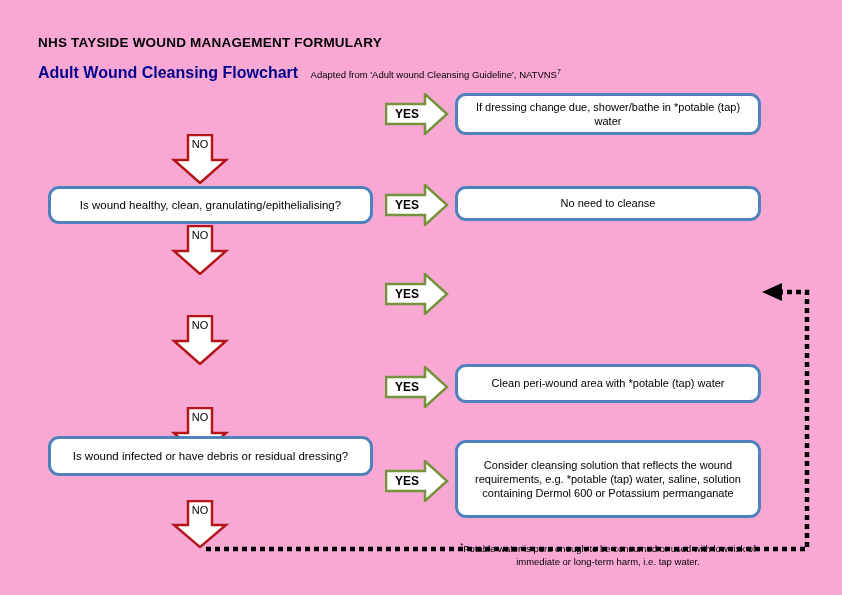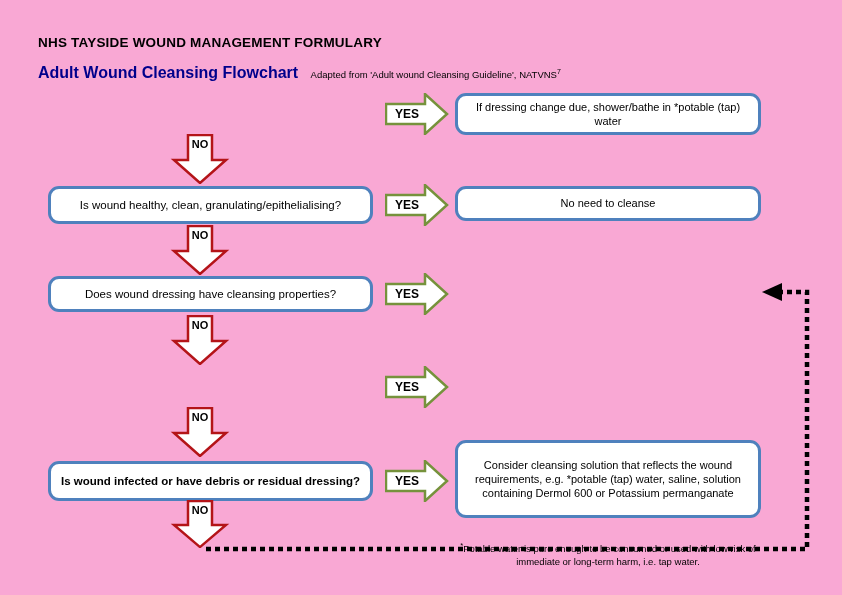--- a/index.html
+++ b/index.html
@@ -29,21 +29,21 @@
   .yes-wrap svg{position:absolute;left:0;top:0;}
   .yes-label{
     position:absolute;left:4px;top:14px;width:36px;text-align:center;
     font-size:12px;font-weight:bold;color:#000;
   }
 
   .no-wrap{position:absolute;left:170px;width:60px;height:50px;}
   .no-wrap svg{position:absolute;left:0;top:0;}
   .no-label{
     position:absolute;left:0;top:4px;width:60px;text-align:center;
-    font-size:11px;font-weight:bold;color:#000;
+    font-size:11px;font-weight:normal;color:#000;
   }
 
   .footnote{
     position:absolute;left:448px;top:541px;width:320px;text-align:center;
     font-size:9.5px;color:#000;line-height:1.35;
   }
   .footnote sup{font-size:7.5px;}
 
   .overlay{position:absolute;left:0;top:0;pointer-events:none;}
 </style>
@@ -87,50 +87,50 @@
   <div class="abox" style="top:186px;height:35px;">
     <span>No need to cleanse</span>
   </div>
   <div class="no-wrap" style="top:225px;">
     <svg width="60" height="50" viewBox="0 0 60 50" preserveAspectRatio="none">
       <polygon points="18,1 42,1 42,26 56,26 30,49 4,26 18,26" fill="#ffffff" stroke="#b41418" stroke-width="2.5"></polygon>
     </svg>
     <span class="no-label">NO</span>
   </div>
 
-  <div class="qbox" style="top:276px;height:36px;">
-    <span>Does wound dressing have cleansing properties?</span>
-  </div>
   <div class="yes-wrap" style="top:273px;">
     <svg width="64" height="42" viewBox="0 0 64 42">
       <polygon points="1,11 40,11 40,1 62,21 40,41 40,31 1,31" fill="#ffffff" stroke="#76923c" stroke-width="2.5"></polygon>
     </svg>
     <span class="yes-label">YES</span>
   </div>
   <div class="no-wrap" style="top:315px;">
     <svg width="60" height="50" viewBox="0 0 60 50" preserveAspectRatio="none">
       <polygon points="18,1 42,1 42,26 56,26 30,49 4,26 18,26" fill="#ffffff" stroke="#b41418" stroke-width="2.5"></polygon>
     </svg>
     <span class="no-label">NO</span>
   </div>
 
   <div class="yes-wrap" style="top:366px;">
     <svg width="64" height="42" viewBox="0 0 64 42">
       <polygon points="1,11 40,11 40,1 62,21 40,41 40,31 1,31" fill="#ffffff" stroke="#76923c" stroke-width="2.5"></polygon>
     </svg>
     <span class="yes-label">YES</span>
   </div>
+  <div class="abox" style="top:364px;height:39px;">
+    <span>Clean peri-wound area with *potable (tap) water</span>
+  </div>
   <div class="no-wrap" style="top:407px;">
     <svg width="60" height="50" viewBox="0 0 60 50" preserveAspectRatio="none">
       <polygon points="18,1 42,1 42,26 56,26 30,49 4,26 18,26" fill="#ffffff" stroke="#b41418" stroke-width="2.5"></polygon>
     </svg>
     <span class="no-label">NO</span>
   </div>
 
-  <div class="qbox" style="top:461px;height:40px;font-weight:bold;">
+  <div class="qbox" style="top:436px;height:40px;">
     <span>Is wound infected or have debris or residual dressing?</span>
   </div>
   <div class="yes-wrap" style="top:460px;">
     <svg width="64" height="42" viewBox="0 0 64 42">
       <polygon points="1,11 40,11 40,1 62,21 40,41 40,31 1,31" fill="#ffffff" stroke="#76923c" stroke-width="2.5"></polygon>
     </svg>
     <span class="yes-label">YES</span>
   </div>
   <div class="abox" style="top:440px;height:78px;">
     <span>Consider cleansing solution that reflects the wound requirements, e.g. *potable (tap) water, saline, solution containing Dermol 600 or Potassium permanganate</span>

